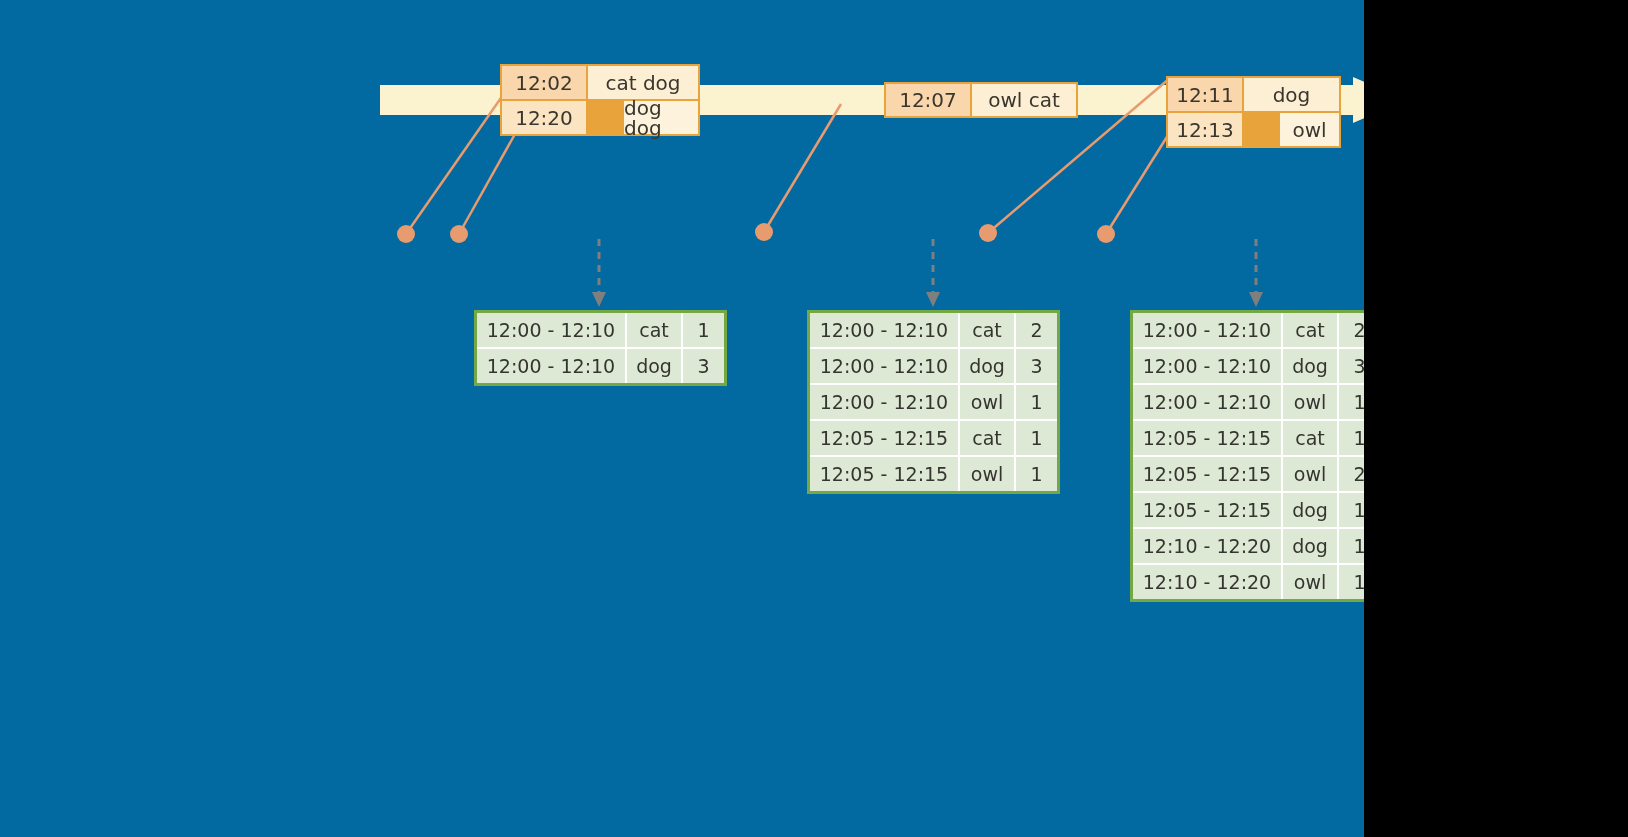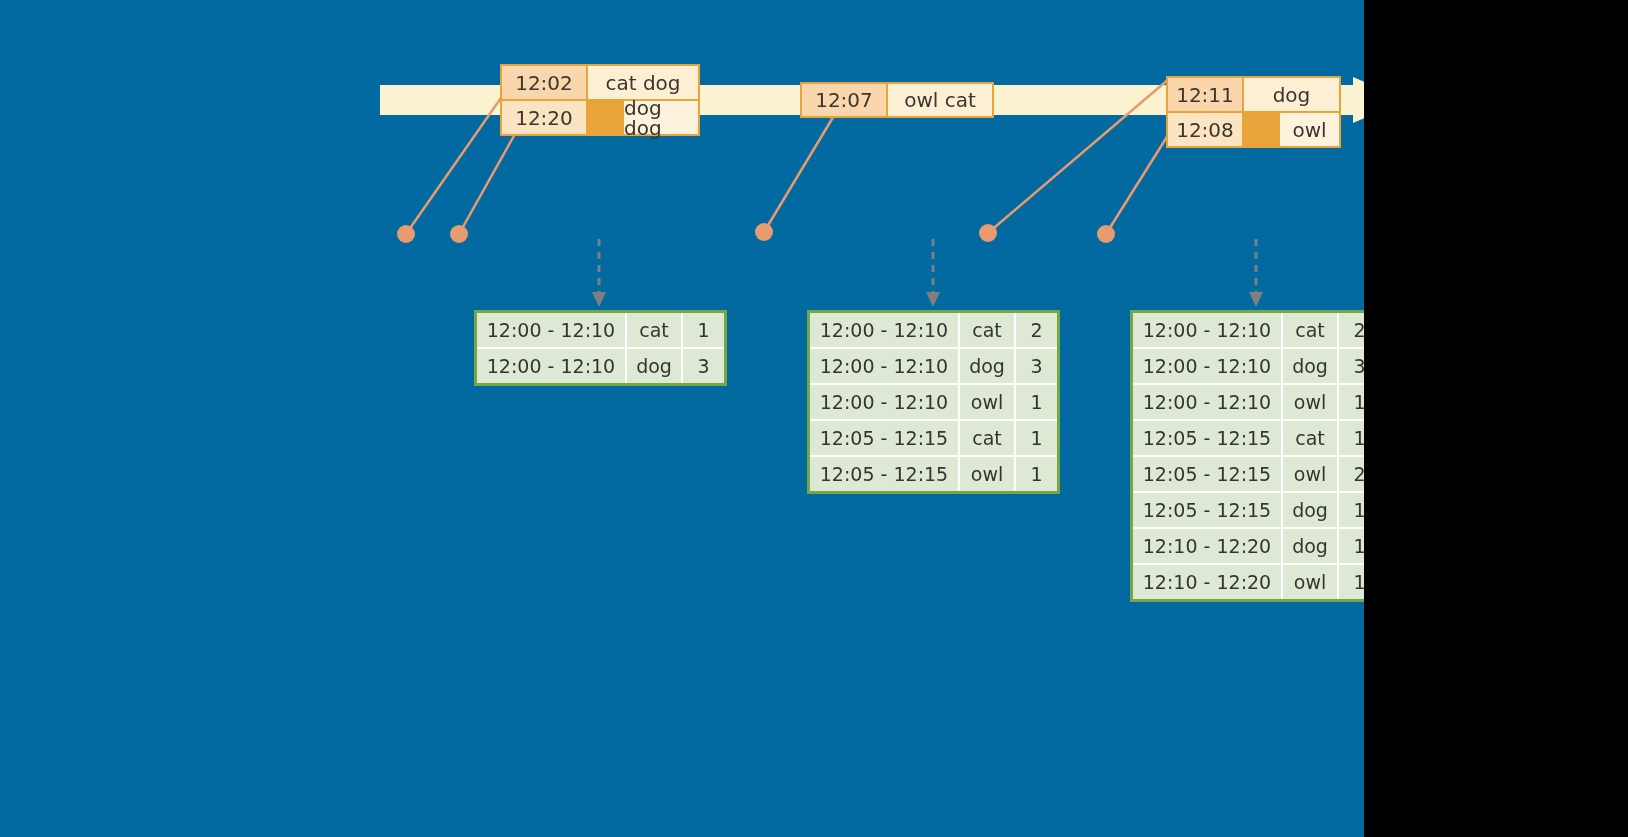--- a/index.html
+++ b/index.html
@@ -75,29 +75,29 @@
     </g>
   </svg>
 
   <div class="event-box" style="left:500px;top:64px;grid-template-columns:84px 110px;grid-auto-rows:33px;">
     <div class="ev-cell ev-time">12:02</div>
     <div class="ev-cell ev-words">cat dog</div>
     <div class="ev-cell ev-time alt">12:20</div>
     <div class="ev-cell ev-words alt">dog dog</div>
   </div>
 
-  <div class="event-box" style="left:800px;top:82px;grid-template-columns:84px 104px;grid-auto-rows:32px;">
+  <div class="event-box" style="left:884px;top:82px;grid-template-columns:84px 104px;grid-auto-rows:32px;">
     <div class="ev-cell ev-time">12:07</div>
     <div class="ev-cell ev-words">owl cat</div>
   </div>
 
   <div class="event-box" style="left:1166px;top:76px;grid-template-columns:74px 95px;grid-auto-rows:33px;">
     <div class="ev-cell ev-time">12:11</div>
     <div class="ev-cell ev-words">dog</div>
-    <div class="ev-cell ev-time alt">12:08</div>
+    <div class="ev-cell ev-time alt">12:13</div>
     <div class="ev-cell ev-words alt">owl</div>
   </div>
 
   <div class="result-table" style="left:474px;top:310px;">
     <div class="rt-cell">12:00 - 12:10</div>
     <div class="rt-cell">cat</div>
     <div class="rt-cell">1</div>
 
     <div class="rt-cell">12:00 - 12:10</div>
     <div class="rt-cell">dog</div>

